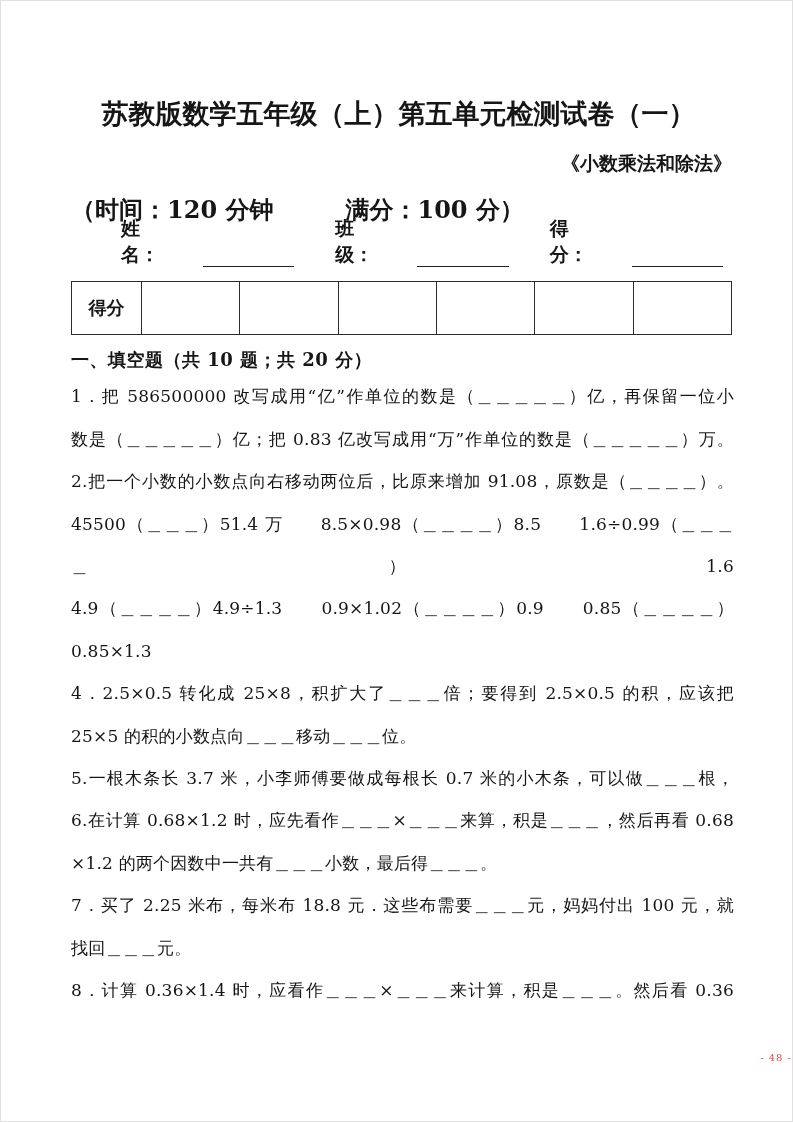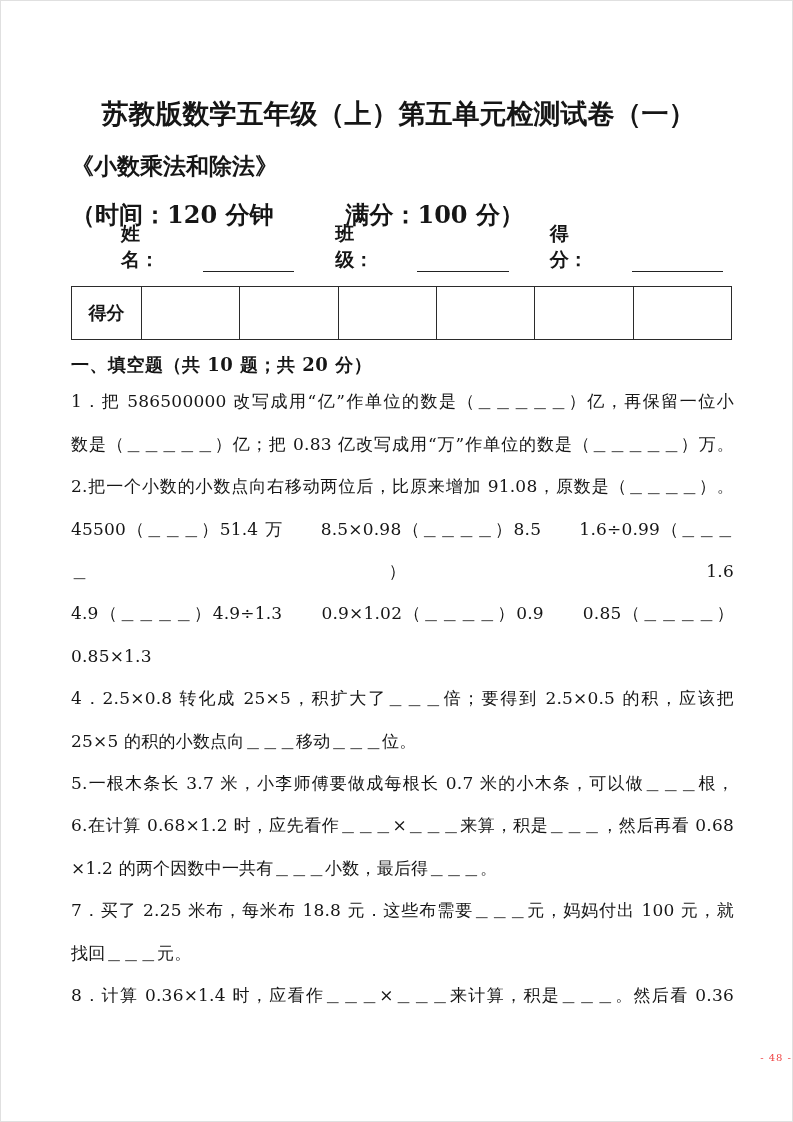--- a/index.html
+++ b/index.html
@@ -17,22 +17,22 @@
     overflow: hidden;
   }
   .title {
     text-align: center;
     font-size: 27px;
     font-weight: bold;
     line-height: 1.2;
     margin-left: -6px;
   }
   .subtitle {
-    text-align: left;
-    font-size: 23px;
+    text-align: right;
+    font-size: 19px;
     font-weight: bold;
     margin-top: 21px;
   }
   .meta-line {
     text-align: left;
     font-size: 24px;
     font-weight: bold;
     margin-top: 17px;
   }
   .student-line {
@@ -141,21 +141,21 @@
   </table>
 
   <div class="section-heading">一、填空题（共 10 题；共 20 分）</div>
 
   <div class="lines">
     <div class="line fill">1．把 586500000 改写成用“亿”作单位的数是（＿＿＿＿＿）亿，再保留一位小</div>
     <div class="line fill">数是（＿＿＿＿＿）亿；把 0.83 亿改写成用“万”作单位的数是（＿＿＿＿＿）万。</div>
     <div class="line fill">2.把一个小数的小数点向右移动两位后，比原来增加 91.08，原数是（＿＿＿＿）。</div>
     <div class="line fill">45500（＿＿＿）51.4 万　　8.5×0.98（＿＿＿＿）8.5　　1.6÷0.99（＿＿＿＿）1.6</div>
     <div class="line fill">4.9（＿＿＿＿）4.9÷1.3　　0.9×1.02（＿＿＿＿）0.9　　0.85（＿＿＿＿）0.85×1.3</div>
-    <div class="line fill">4．2.5×0.8 转化成 25×5，积扩大了＿＿＿倍；要得到 2.5×0.5 的积，应该把</div>
+    <div class="line fill">4．2.5×0.5 转化成 25×8，积扩大了＿＿＿倍；要得到 2.5×0.5 的积，应该把</div>
     <div class="line">25×5 的积的小数点向＿＿＿移动＿＿＿位。</div>
     <div class="line fill">5.一根木条长 3.7 米，小李师傅要做成每根长 0.7 米的小木条，可以做＿＿＿根，</div>
     <div class="line fill">6.在计算 0.68×1.2 时，应先看作＿＿＿×＿＿＿来算，积是＿＿＿，然后再看 0.68</div>
     <div class="line">×1.2 的两个因数中一共有＿＿＿小数，最后得＿＿＿。</div>
     <div class="line fill">7．买了 2.25 米布，每米布 18.8 元．这些布需要＿＿＿元，妈妈付出 100 元，就</div>
     <div class="line">找回＿＿＿元。</div>
     <div class="line fill">8．计算 0.36×1.4 时，应看作＿＿＿×＿＿＿来计算，积是＿＿＿。然后看 0.36</div>
   </div>
 
   <div class="footer">- 48 -</div>

